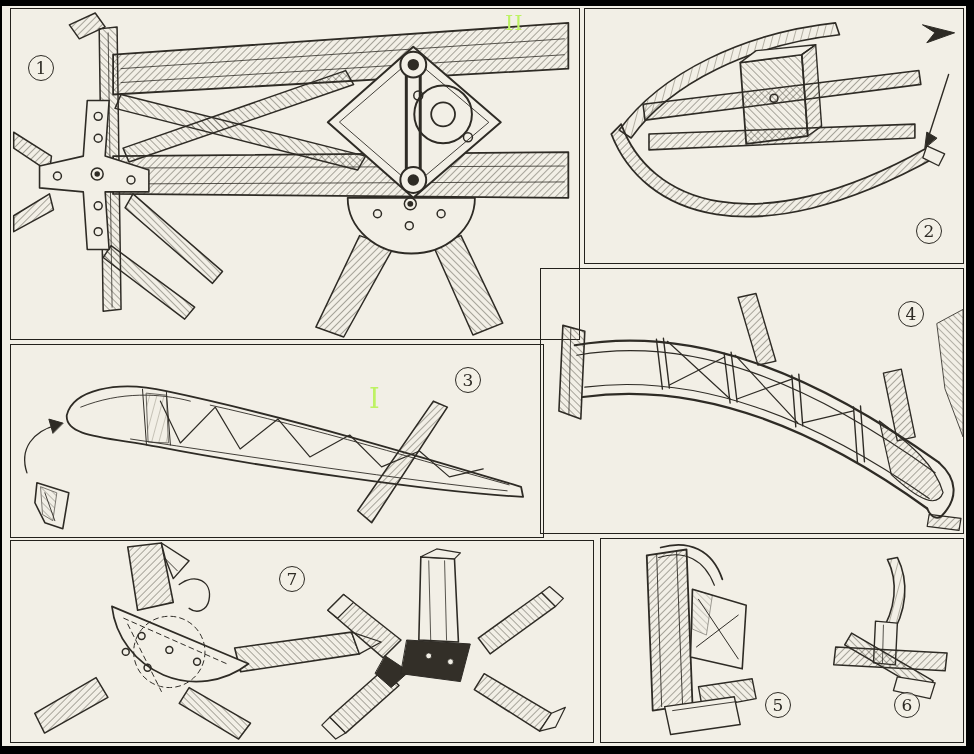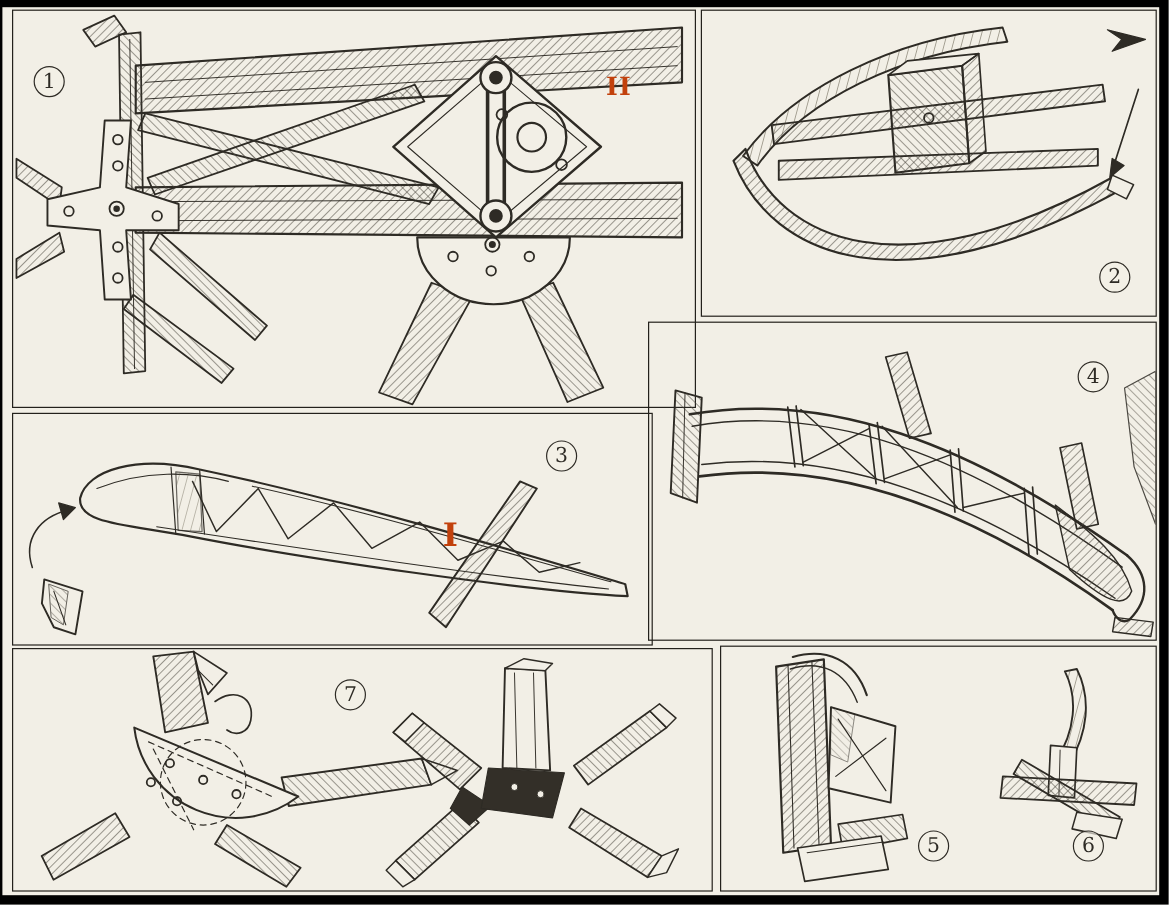--- a/index.html
+++ b/index.html
@@ -33,24 +33,23 @@
     border:1.7px solid #2e2b25;
     border-radius:50%;
     display:flex;align-items:center;justify-content:center;
     font:17px/1 "DejaVu Serif", serif;
     color:#2e2b25;
     background:rgba(242,239,230,0.65);
     box-sizing:border-box;
   }
   .mark{
     position:absolute;
-    color:#c2410c;
+    color:#bef264;
     font-family:"DejaVu Serif", serif;
-    font-weight:700;
-    margin-top:48px;
+    font-weight:400;
   }
   #mark-ii{left:494px;top:2px;font-size:21px;letter-spacing:1px;}
   #mark-i{left:358px;top:38px;font-size:27px;}
   #b1{left:17px;top:46px;}
   #b2{left:331px;top:209px;}
   #b3{left:444px;top:22px;}
   #b4{left:357px;top:32px;}
   #b5{left:164px;top:153px;}
   #b6{left:293px;top:153px;}
   #b7{left:268px;top:25px;}

